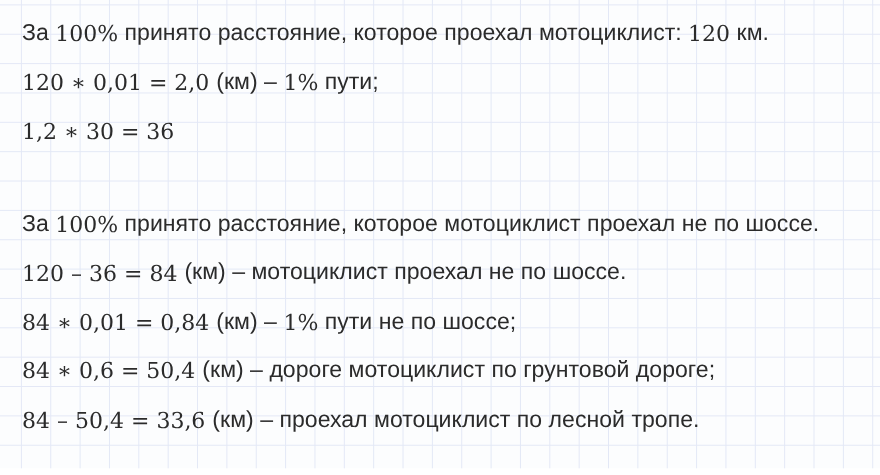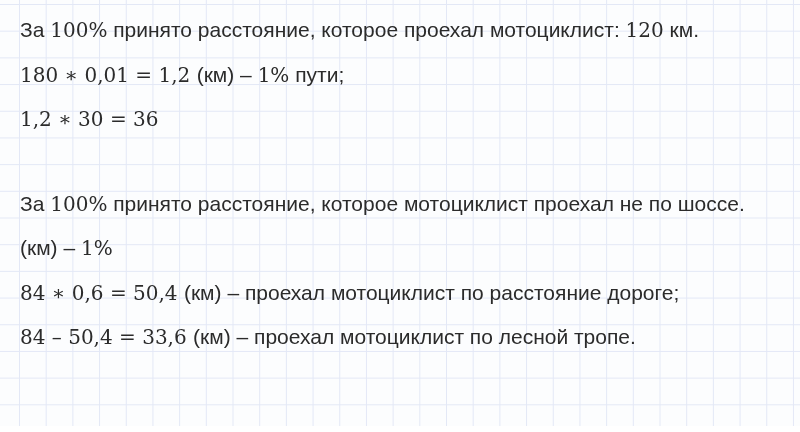--- a/index.html
+++ b/index.html
@@ -44,23 +44,24 @@
     font-size: 20px;
   }
 </style>
 </head>
 <body>
 
 <div class="page">
   <div class="solution">
       <div class="block">
         <div class="line"><span class="seg-sans">За </span><span class="seg-serif">100%</span><span class="seg-sans"> принято расстояние, которое проехал мотоциклист: </span><span class="seg-serif">120</span><span class="seg-sans"> км.</span></div>
-        <div class="line"><span class="seg-serif">180 ∗ 0,01 = 1,2 </span><span class="seg-sans">(км) – </span><span class="seg-serif">1%</span><span class="seg-sans"> пути;</span></div>
+        <div class="line"><span class="seg-serif">120 ∗ 0,01 = 2,0 </span><span class="seg-sans">(км) – </span><span class="seg-serif">1%</span><span class="seg-sans"> пути;</span></div>
         <div class="line"><span class="seg-serif">1,2 ∗ 30 = 36 </span></div>
       </div>
       <div class="block">
         <div class="line"><span class="seg-sans">За </span><span class="seg-serif">100%</span><span class="seg-sans"> принято расстояние, которое мотоциклист проехал не по шоссе.</span></div>
-        <div class="line"><span class="seg-sans">(км) – </span><span class="seg-serif">1%</span></div>
-        <div class="line"><span class="seg-serif">84 ∗ 0,6 = 50,4 </span><span class="seg-sans">(км) – проехал мотоциклист по расстояние дороге;</span></div>
+        <div class="line"><span class="seg-serif">120 – 36 = 84 </span><span class="seg-sans">(км) – мотоциклист проехал не по шоссе.</span></div>
+        <div class="line"><span class="seg-serif">84 ∗ 0,01 = 0,84 </span><span class="seg-sans">(км) – </span><span class="seg-serif">1%</span><span class="seg-sans"> пути не по шоссе;</span></div>
+        <div class="line"><span class="seg-serif">84 ∗ 0,6 = 50,4 </span><span class="seg-sans">(км) – дороге мотоциклист по грунтовой дороге;</span></div>
         <div class="line"><span class="seg-serif">84 – 50,4 = 33,6 </span><span class="seg-sans">(км) – проехал мотоциклист по лесной тропе.</span></div>
       </div>
     </div>
 </div>
 
 </body></html>

